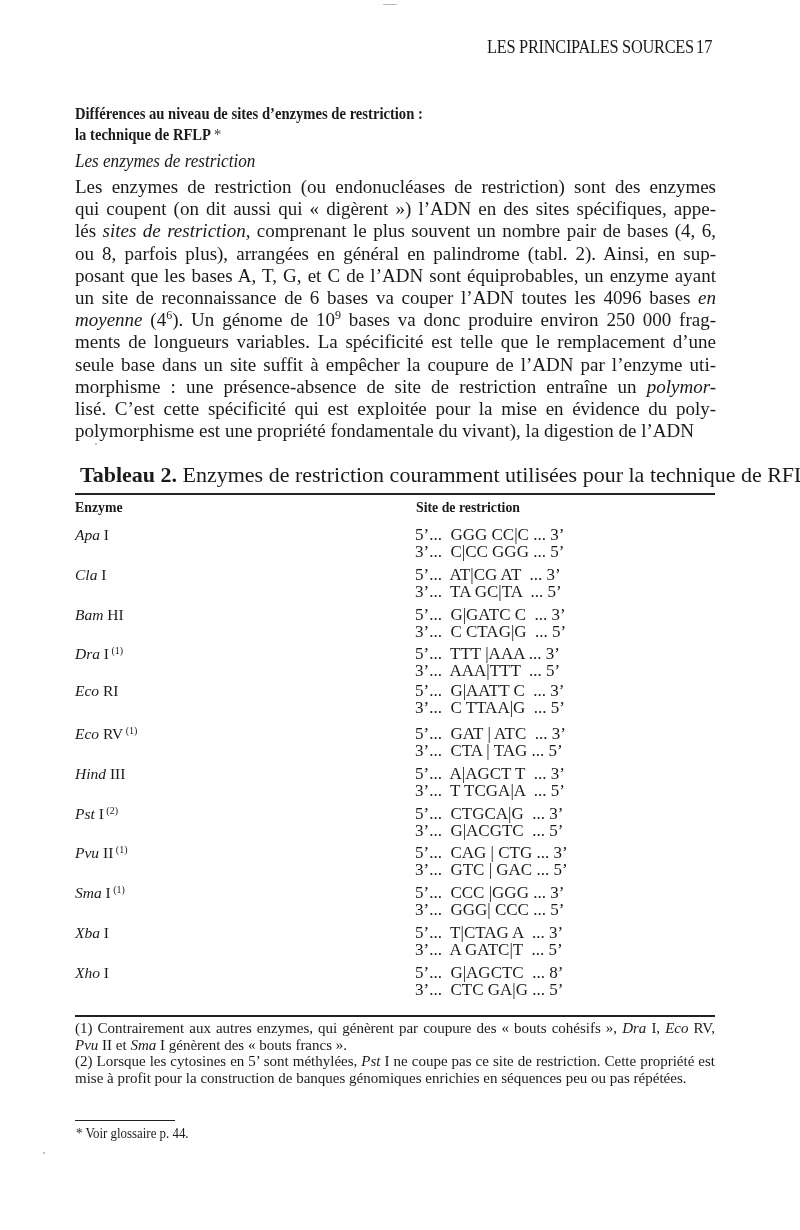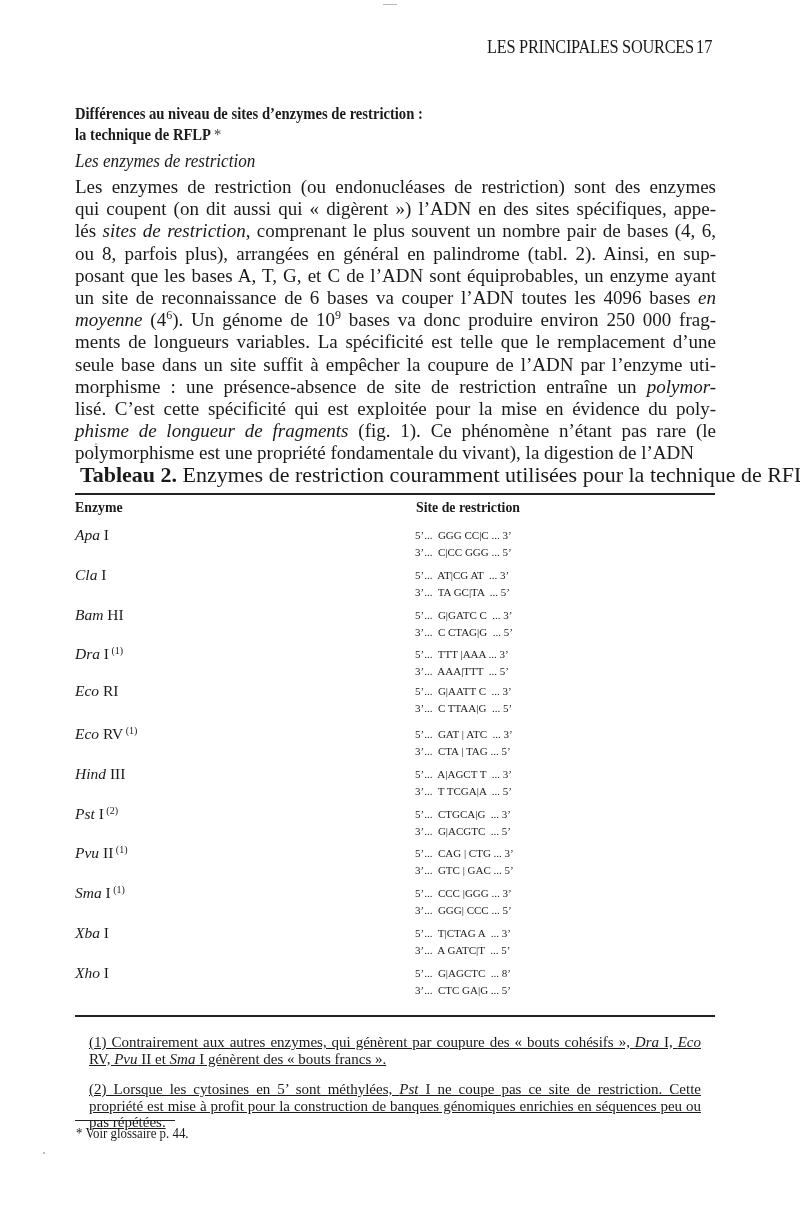--- a/index.html
+++ b/index.html
@@ -21,25 +21,25 @@
   .rule.top { left: 75px; top: 493px; width: 640px; }
   .rule.bottom { left: 75px; top: 1015px; width: 640px; }
   .rule.short { left: 75px; top: 1120px; width: 100px; height: 1px; }
   .th { top: 499px; font-size: 15px; font-weight: bold; transform: scaleX(0.92); transform-origin: left; }
   .th.enzyme { left: 75px; }
   .th.site { left: 416px; }
   .row { position: absolute; left: 0; width: 800px; height: 40px; }
   .enz { position: absolute; left: 75px; top: 0; font-size: 15.5px; white-space: nowrap; }
   .enz i { font-style: italic; }
   .enz sup { font-size: 10px; vertical-align: 5px; }
-  .seq { position: absolute; left: 415px; font-size: 11px; white-space: pre; line-height: 18px; }
+  .seq { position: absolute; left: 415px; font-size: 17px; white-space: pre; line-height: 18px; }
   .seq.s5 { top: 0; }
   .seq.s3 { top: 17px; }
   .notes { left: 75px; top: 1020px; width: 640px; font-size: 15px; line-height: 16.5px; text-align: justify; }
-  .notes p { margin: 14px; text-decoration: underline; }
+  .notes p { margin: 0; }
   .notes i { font-style: italic; }
   .glossary { left: 76px; top: 1126px; font-size: 14px; transform: scaleX(0.92); transform-origin: left; }
   .dot { width: 2px; height: 2px; background: #aaa; border-radius: 1px; }
 </style>
 </head>
 <body>
 
 <div class="abs topmark"></div>
 
 <div class="abs running-head">LES PRINCIPALES SOURCES</div>
@@ -57,21 +57,20 @@
     <span class="ln"><span>qui coupent (on dit aussi qui « digèrent ») l’ADN en des sites spécifiques, appe-</span></span>
     <span class="ln"><span>lés </span><i>sites de restriction</i><span>, comprenant le plus souvent un nombre pair de bases (4, 6,</span></span>
     <span class="ln"><span>ou 8, parfois plus), arrangées en général en palindrome (tabl. 2). Ainsi, en sup-</span></span>
     <span class="ln"><span>posant que les bases A, T, G, et C de l’ADN sont équiprobables, un enzyme ayant</span></span>
     <span class="ln"><span>un site de reconnaissance de 6 bases va couper l’ADN toutes les 4096 bases </span><i>en</i></span>
     <span class="ln"><i>moyenne</i><span> (4</span><sup style="font-size: 12px; vertical-align: 7px; line-height: 0;">6</sup><span>). Un génome de 10</span><sup style="font-size: 12px; vertical-align: 7px; line-height: 0;">9</sup><span> bases va donc produire environ 250 000 frag-</span></span>
     <span class="ln"><span>ments de longueurs variables. La spécificité est telle que le remplacement d’une</span></span>
     <span class="ln"><span>seule base dans un site suffit à empêcher la coupure de l’ADN par l’enzyme uti-</span></span>
     <span class="ln"><span>morphisme : une présence-absence de site de restriction entraîne un </span><i>polymor-</i></span>
     <span class="ln"><span>lisé. C’est cette spécificité qui est exploitée pour la mise en évidence du poly-</span></span>
-    <span class="ln"><i>phisme de longueur de fragments</i><span> (fig. 1). Ce phénomène n’étant pas rare (le</span></span>
     <span class="ln last"><span>polymorphisme est une propriété fondamentale du vivant), la digestion de l’ADN</span></span>
   </div>
 
 <div class="abs dot" style="left:95px;top:443px;"></div>
 
 <div class="abs caption">
   <b>Tableau 2.</b><span> Enzymes de restriction couramment utilisées pour la technique de RFLP.</span>
 </div>
 
 <div class="abs rule top"></div>

